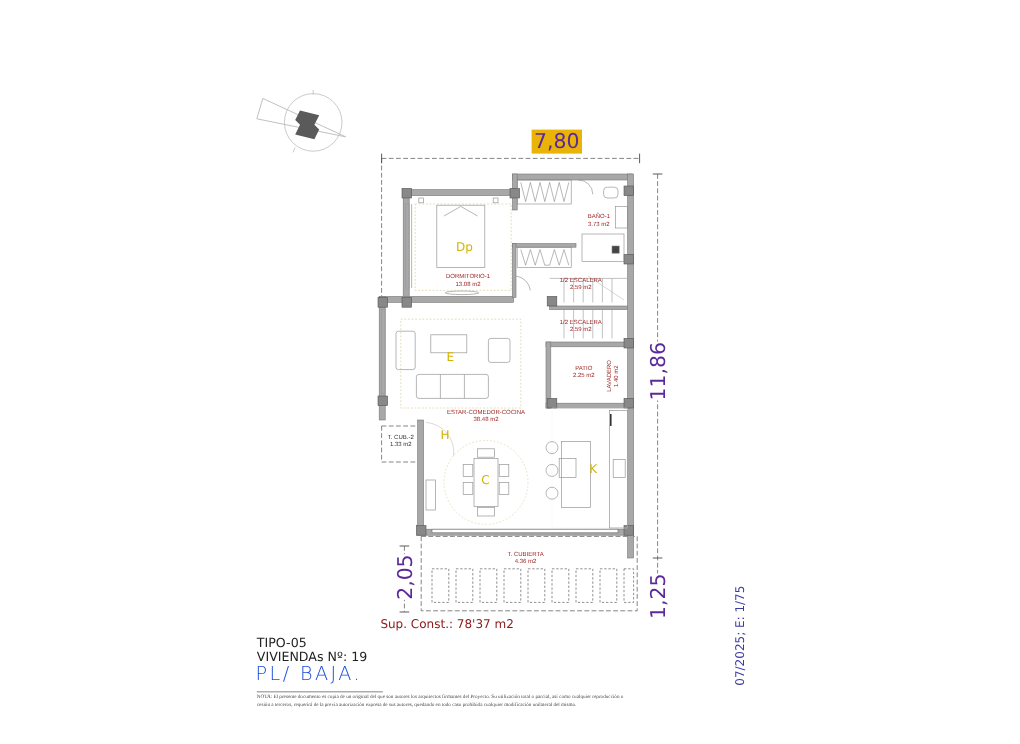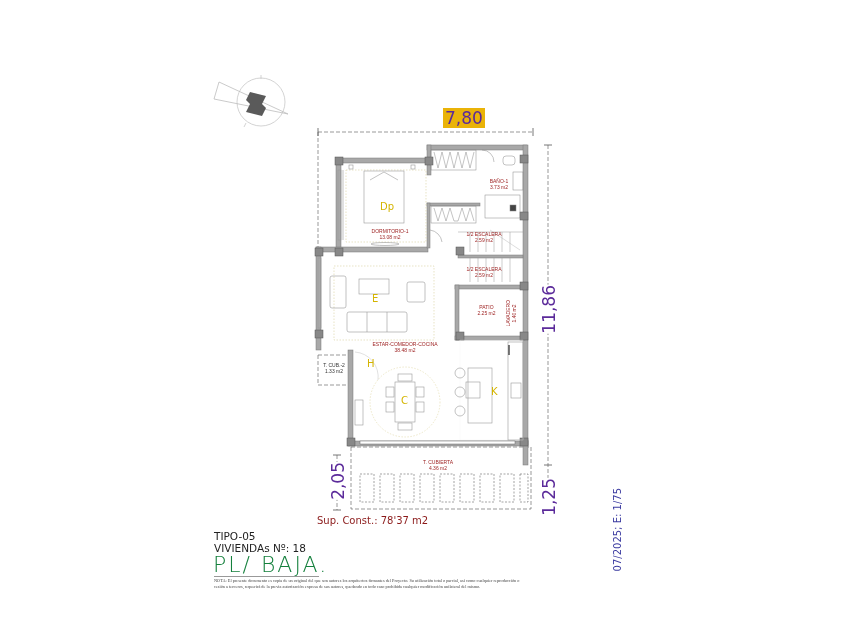--- a/index.html
+++ b/index.html
@@ -5,21 +5,21 @@
   html, body { margin: 0; padding: 0; background: #ffffff; }
   body { width: 850px; height: 620px; position: relative; overflow: hidden; font-family: "DejaVu Sans", sans-serif; }
   .abs { position: absolute; }
   svg.plan { position: absolute; left: 0; top: 0; }
   .dim { color: #5b2a9a; font-family: "DejaVu Sans", sans-serif; font-size: 17px; letter-spacing: 0px; }
   .dim-v { writing-mode: vertical-rl; transform: rotate(180deg); }
   .room-lbl { color: #9b1c1c; font-size: 5px; line-height: 6px; text-align: center; font-family: "Liberation Sans", sans-serif; }
   .zone { color: #d4b400; font-size: 10px; font-family: "DejaVu Sans", sans-serif; text-align: center; }
   .sup { color: #8b1a1a; font-size: 10px; font-family: "DejaVu Sans", sans-serif; }
   .tipo { color: #222; font-family: "DejaVu Sans", sans-serif; font-size: 10.5px; line-height: 12px; }
-  .planta { color: #15803d; font-family: "DejaVu Sans", sans-serif; font-size: 22px; letter-spacing: 2px; font-weight: 300; }
+  .planta { color: #1d4ed8; font-family: "DejaVu Sans", sans-serif; font-size: 16px; letter-spacing: 2px; font-weight: 300; }
   .nota { color: #444; font-family: "Liberation Serif", serif; font-size: 4.3px; line-height: 6px; width: 310px; }
   .date { color: #3a3aa0; font-family: "DejaVu Sans", sans-serif; font-size: 10px; writing-mode: vertical-rl; transform: rotate(180deg); }
 </style>
 </head>
 <body>
 
 <svg class="plan" width="850" height="620" viewBox="0 0 850 620">
 
   <g>
     <circle cx="261" cy="102" r="24" fill="none" stroke="#c8c8c8" stroke-width="0.8"></circle>
@@ -242,18 +242,18 @@
 
 <div class="abs zone" style="left:380px; top:201px;">Dp</div>
 <div class="abs zone" style="left:372px; top:293px;">E</div>
 <div class="abs zone" style="left:367px; top:358px;">H</div>
 <div class="abs zone" style="left:401px; top:395px;">C</div>
 <div class="abs zone" style="left:491px; top:386px;">K</div>
 
 <div class="abs sup" style="left:317px; top:515px;">Sup. Const.: 78'37 m2</div>
 <div class="abs tipo" style="left:214px; top:530px;">
   <div>TIPO-05</div>
-  <div>VIVIENDAs Nº: 18</div>
+  <div>VIVIENDAs Nº: 19</div>
 </div>
 <div class="abs planta" style="left:213px; top:552px;">PL/ BAJA.</div>
 <div class="abs" style="left:214px; top:576px; width:105px; height:0; border-top:0.6px solid #999;"></div>
 <div class="abs nota" style="left:214px; top:578px;">NOTA: El presente documento es copia de un original del que son autores los arquitectos firmantes del Proyecto. Su utilización total o parcial, así como cualquier reproducción o cesión a terceros, requerirá de la previa autorización expresa de sus autores, quedando en todo caso prohibida cualquier modificación unilateral del mismo.</div>
 <div class="abs date" style="left:612px; top:488px;">07/2025; E: 1/75</div>
 
 </body></html>

